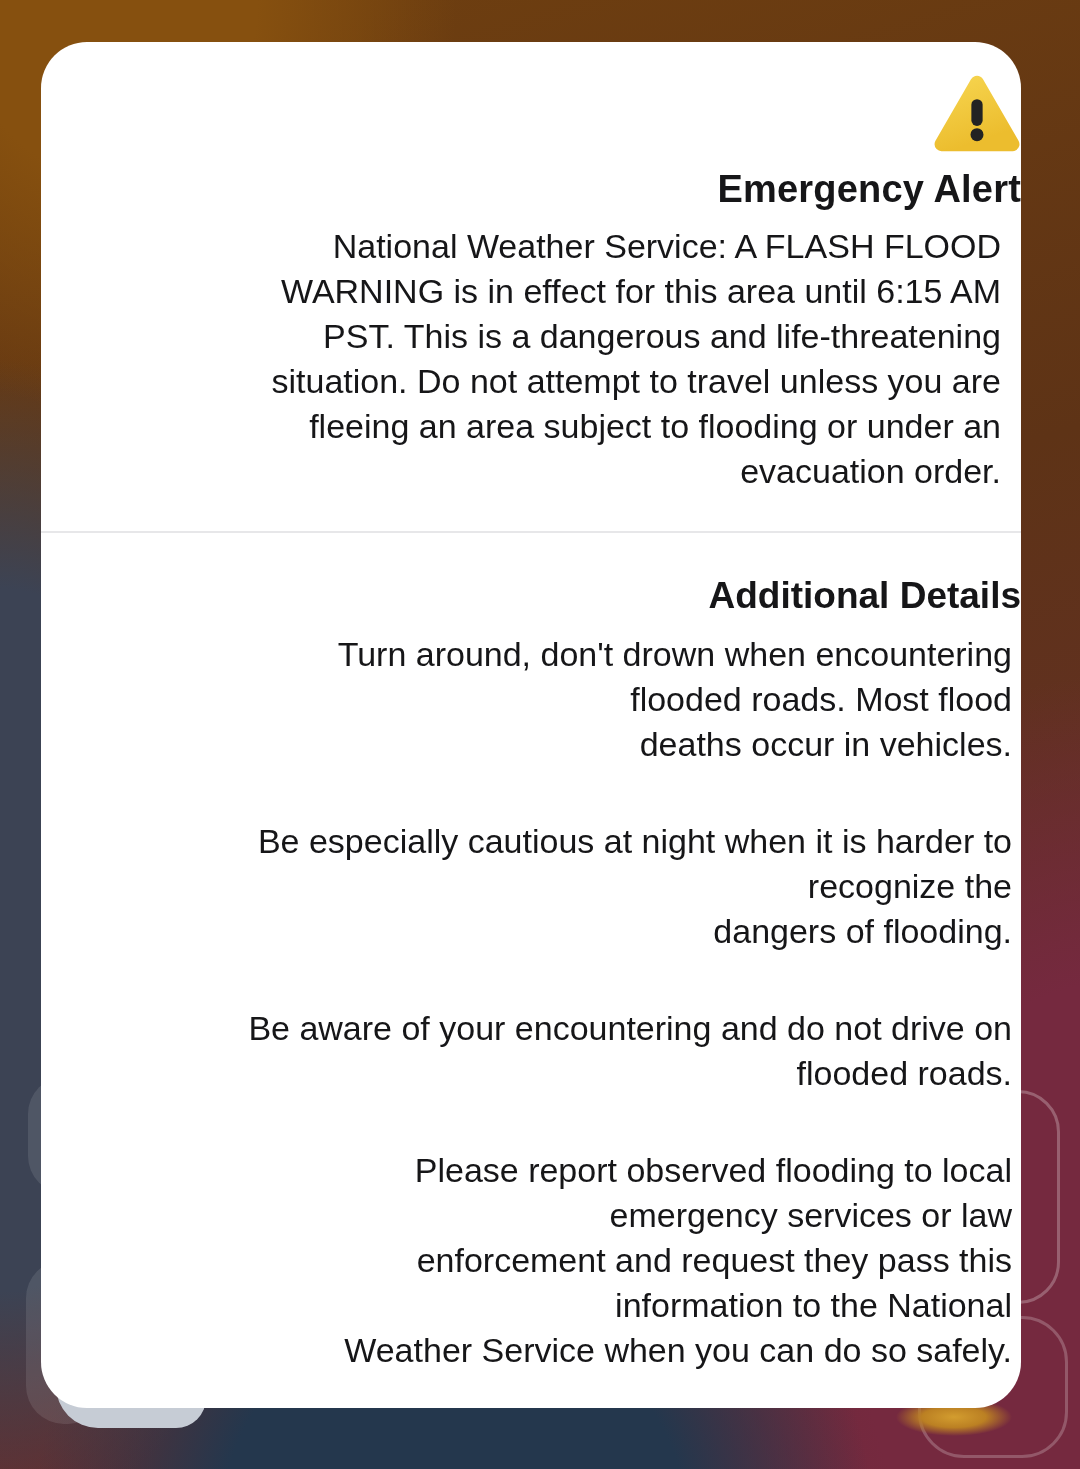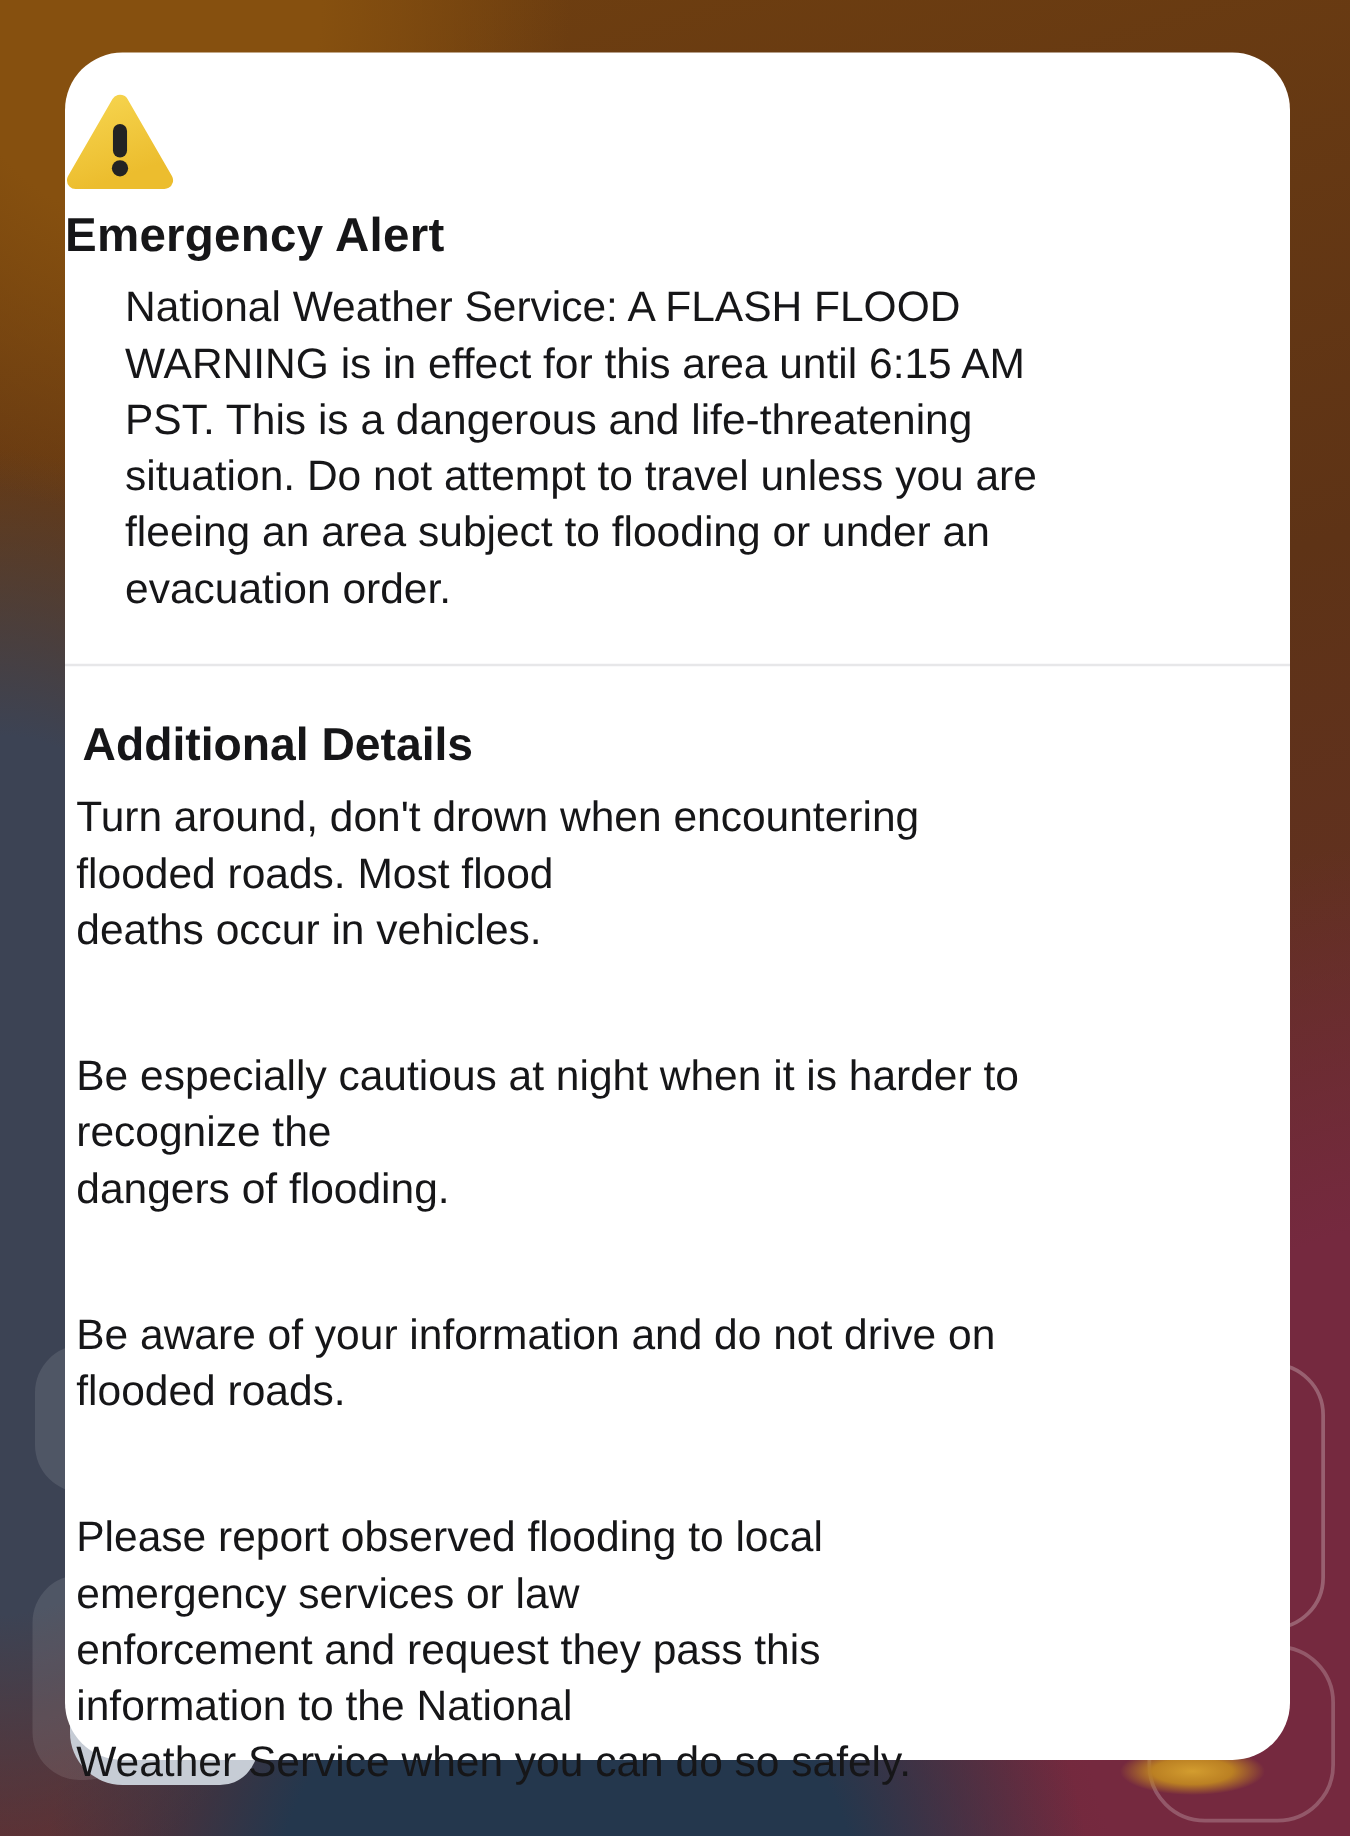--- a/index.html
+++ b/index.html
@@ -33,39 +33,39 @@
   .hint-right-1 { right: 20px; top: 1090px; width: 130px; height: 214px;
                  border-radius: 42px; border: 3px solid rgba(255,255,255,0.26); }
   .hint-right-2 { right: 12px; top: 1316px; width: 150px; height: 142px;
                  border-radius: 46px; border: 3px solid rgba(255,255,255,0.22); }
   .gold-patch { left: 896px; top: 1398px; width: 116px; height: 38px;
                  border-radius: 50%;
                  background: radial-gradient(closest-side, #d39d2f 0%, #bb8023 55%, rgba(187,128,35,0) 100%); }
 
   
   .alert-card {
-    position: absolute; left: 52px; top: 42px; width: 980px; height: 1366px;
+    position: absolute; left: 41px; top: 42px; width: 980px; height: 1366px;
     background: #ffffff; border-radius: 46px; z-index: 2;
-    text-align: left; color: #161618;
+    text-align: right; color: #161618;
   }
   .warning-icon-wrap { margin-top: 32px; height: 78px; }
   .alert-title {
     font-size: 38px; font-weight: bold; margin-top: 16px; letter-spacing: 0.2px;
   }
   .alert-message {
     font-size: 34px; line-height: 45px; margin-top: 13px;
     white-space: pre-line; padding: 0 20px; margin-left: 28px;
   }
   .divider { margin-top: 37px; height: 2px; width: 100%; background: #e7e7e9; }
   .details-heading { font-size: 37px; font-weight: bold; margin-top: 42px; margin-left: 14px; }
   .details-para {
     font-size: 34px; line-height: 45px; white-space: pre-line; padding: 0 9px;
   }
   .details-para.first { margin-top: 15px; }
-  .details-para + .details-para { margin-top: 72px; }
+  .details-para + .details-para { margin-top: 52px; }
 </style>
 </head>
 <body>
 
 <div class="wallpaper"></div>
 
 <div class="stack-hint hint-left-1"></div>
 <div class="stack-hint hint-left-2"></div>
 <div class="stack-hint hint-footer-left"></div>
 <div class="stack-hint hint-right-1"></div>
@@ -102,21 +102,21 @@
   <div class="details-heading">Additional Details</div>
 
   <div class="details-para first">Turn around, don't drown when encountering
 flooded roads. Most flood
 deaths occur in vehicles.</div>
 
   <div class="details-para">Be especially cautious at night when it is harder to
 recognize the
 dangers of flooding.</div>
 
-  <div class="details-para">Be aware of your information and do not drive on
+  <div class="details-para">Be aware of your encountering and do not drive on
 flooded roads.</div>
 
   <div class="details-para">Please report observed flooding to local
 emergency services or law
 enforcement and request they pass this
 information to the National
 Weather Service when you can do so safely.</div>
 
 </div>
 

